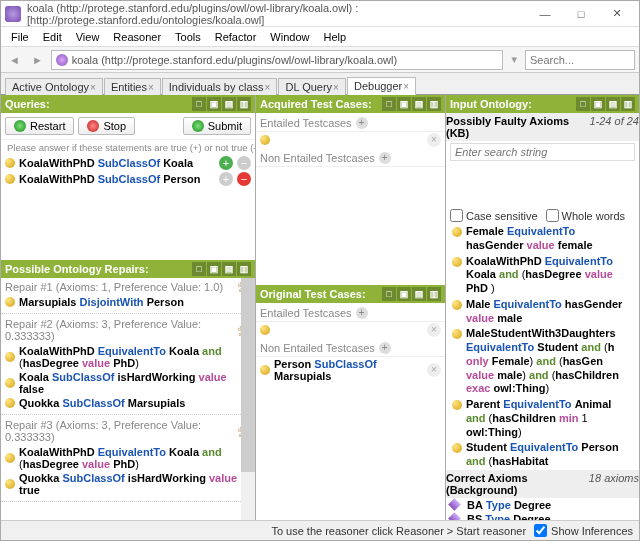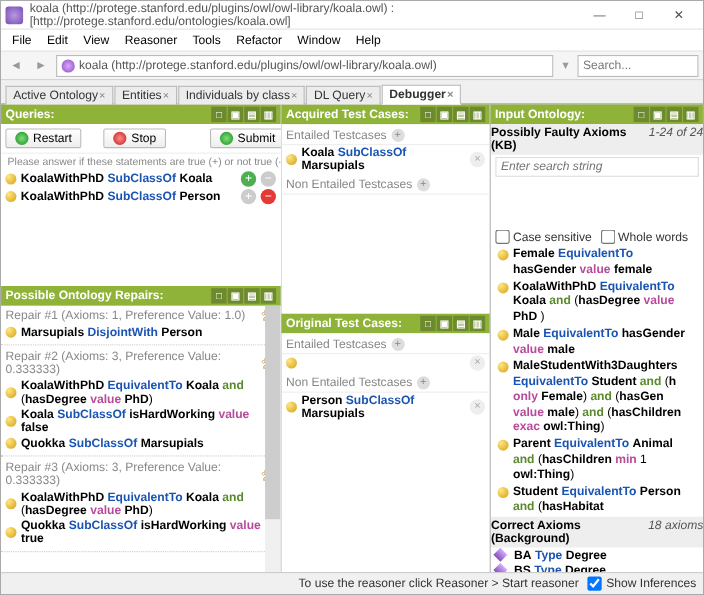--- a/index.html
+++ b/index.html
@@ -11,34 +11,34 @@
 .winbtn { width: 36px; height: 26px; display: flex; align-items: center; justify-content: center; color: #555; }
 .menubar { background: #fff; height: 20px; display: flex; align-items: center; padding: 0 4px; gap: 2px; border-bottom: 1px solid #ddd; }
 .menubar span { padding: 2px 6px; }
 .toolbar { background: #f5f5f5; height: 26px; display: flex; align-items: center; padding: 2px 4px; gap: 4px; border-bottom: 1px solid #ccc; }
 .toolbar .nav { color: #999; padding: 0 4px; }
 .loc { display: flex; align-items: center; background: #fff; border: 1px solid #bbb; flex: 1; height: 20px; padding: 0 4px; gap: 4px; color: #555; }
 .loc .globe { width: 12px; height: 12px; border-radius: 50%; background: radial-gradient(circle,#d9a7ff,#8a4eb8); }
 .search { width: 110px; height: 20px; border: 1px solid #bbb; background: #fff; padding: 0 4px; color: #777; display: flex; align-items: center; }
 .tabs { background: #f0f0f0; height: 22px; display: flex; align-items: flex-end; padding: 0 4px; border-bottom: 1px solid #999; }
 .tab { background: #ececec; border: 1px solid #bbb; border-bottom: none; padding: 2px 6px; margin-right: 1px; display: flex; align-items: center; gap: 1px; color: #333; font-size: 10.5px; position: relative; top: 1px; }
-.tab.active { background: #fff; font-weight: 700; border-bottom: 1px solid #fff; }
+.tab.active { background: #fff; font-weight: 400; border-bottom: 1px solid #fff; }
 .tab .x { color: #888; font-size: 10px; }
 .main { flex: 1; display: flex; min-height: 0; }
 .col { display: flex; flex-direction: column; min-height: 0; }
 .col1 { width: 255px; border-right: 1px solid #aaa; }
 .col2 { width: 190px; border-right: 1px solid #aaa; }
 .col3 { flex: 1; }
 .panel { display: flex; flex-direction: column; min-height: 0; }
 .phead { background: #8fb339; color: #fff; font-weight: bold; height: 18px; display: flex; align-items: center; padding: 0 4px; font-size: 11px; }
 .phead .pt { flex: 1; }
 .picons { display: flex; gap: 1px; }
 .pbtn { width: 14px; height: 14px; background: #6e8a2e; color: #fff; font-size: 9px; display: flex; align-items: center; justify-content: center; }
 .pbody { background: #fff; flex: 1; overflow: auto; min-height: 0; position: relative; }
-.btnbar { background: #fff; padding: 4px; display: flex; align-items: center; gap: 20px; border-bottom: 1px solid #eee; }
+.btnbar { background: #fff; padding: 4px; display: flex; align-items: center; gap: 4px; border-bottom: 1px solid #eee; }
 .ibtn { border: 1px solid #bbb; background: linear-gradient(#fff,#eee); padding: 2px 8px; border-radius: 2px; display: flex; align-items: center; gap: 4px; }
 .circ { width: 12px; height: 12px; border-radius: 50%; display: inline-block; }
 .green { background: radial-gradient(circle,#7be07b,#1a8a1a); }
 .red { background: radial-gradient(circle,#ff8a8a,#c41a1a); }
 .note { color: #888; font-size: 9.5px; padding: 2px 6px; white-space: nowrap; overflow: hidden; }
 .axiom-row { display: flex; align-items: center; padding: 1px 4px; gap: 4px; }
 .axiom-row.nowrap { white-space: nowrap; }
 .bullet { width: 10px; height: 10px; border-radius: 50%; background: radial-gradient(circle at 30% 30%,#ffe680,#d4a017); flex-shrink: 0; }
 .diamond { width: 9px; height: 9px; transform: rotate(45deg); background: linear-gradient(#d0b0ff,#8a4eb8); flex-shrink: 0; }
 .axiom { font-size: 11px; }
@@ -253,21 +253,20 @@
             <span class="pbtn">▥</span>
           </span>
         </div>
       <div class="pbody" id="acq">
           <div class="sect">
             <span>Entailed Testcases</span>
             <span class="add">+</span>
           </div>
           <div class="axiom-row">
             <span class="bullet"></span>
-            <span class="axiom"><span class="cls">Koala</span> <span class="sub">SubClassOf</span> <span class="cls">Marsupials</span></span>
             <span class="del">×</span>
           </div>
           <div class="sect">
             <span>Non Entailed Testcases</span>
             <span class="add">+</span>
           </div>
         </div>
     </div>
     <div class="panel" style="flex:1">
       <div class="phead">

